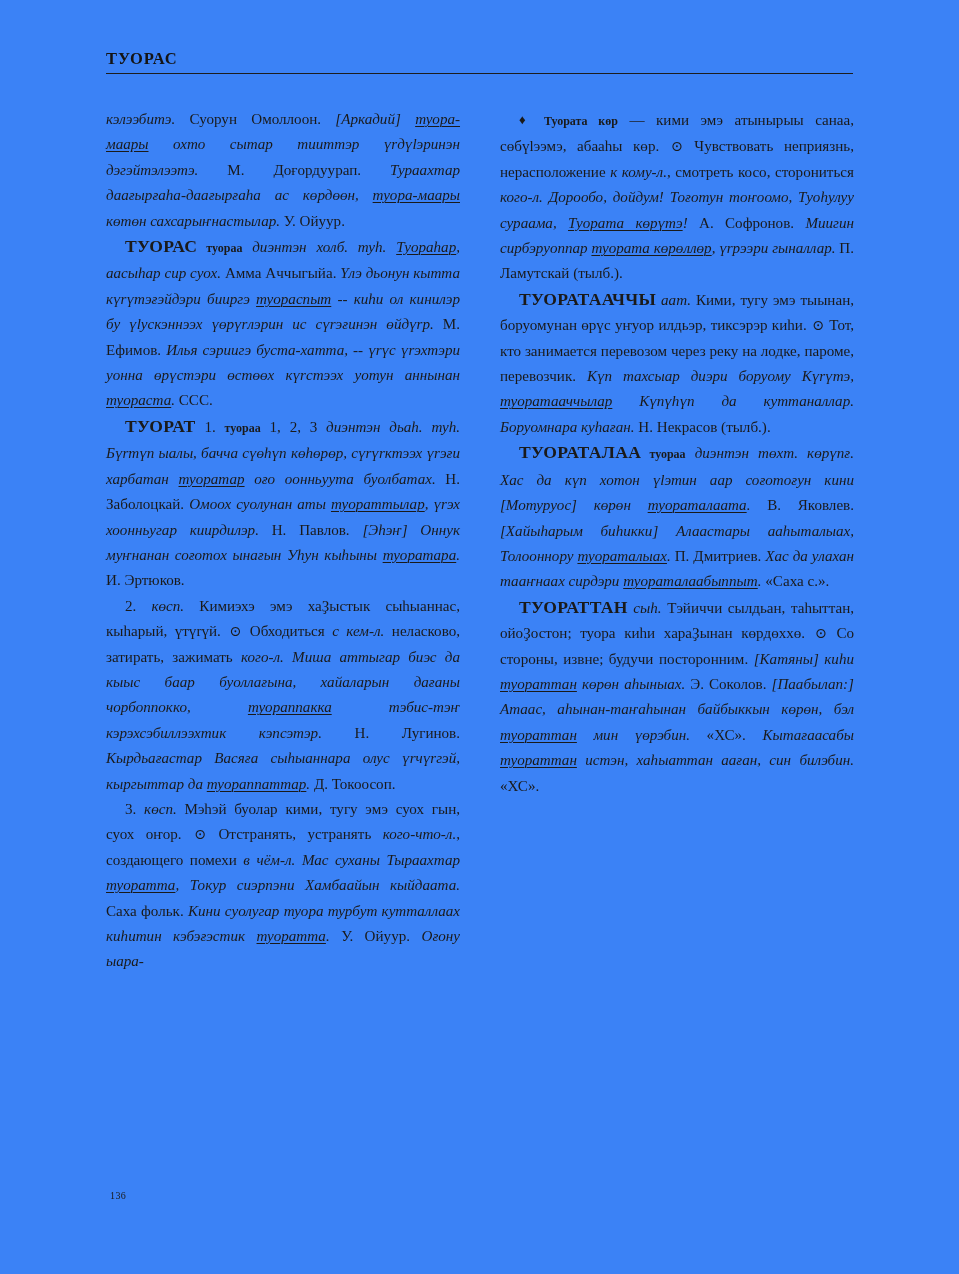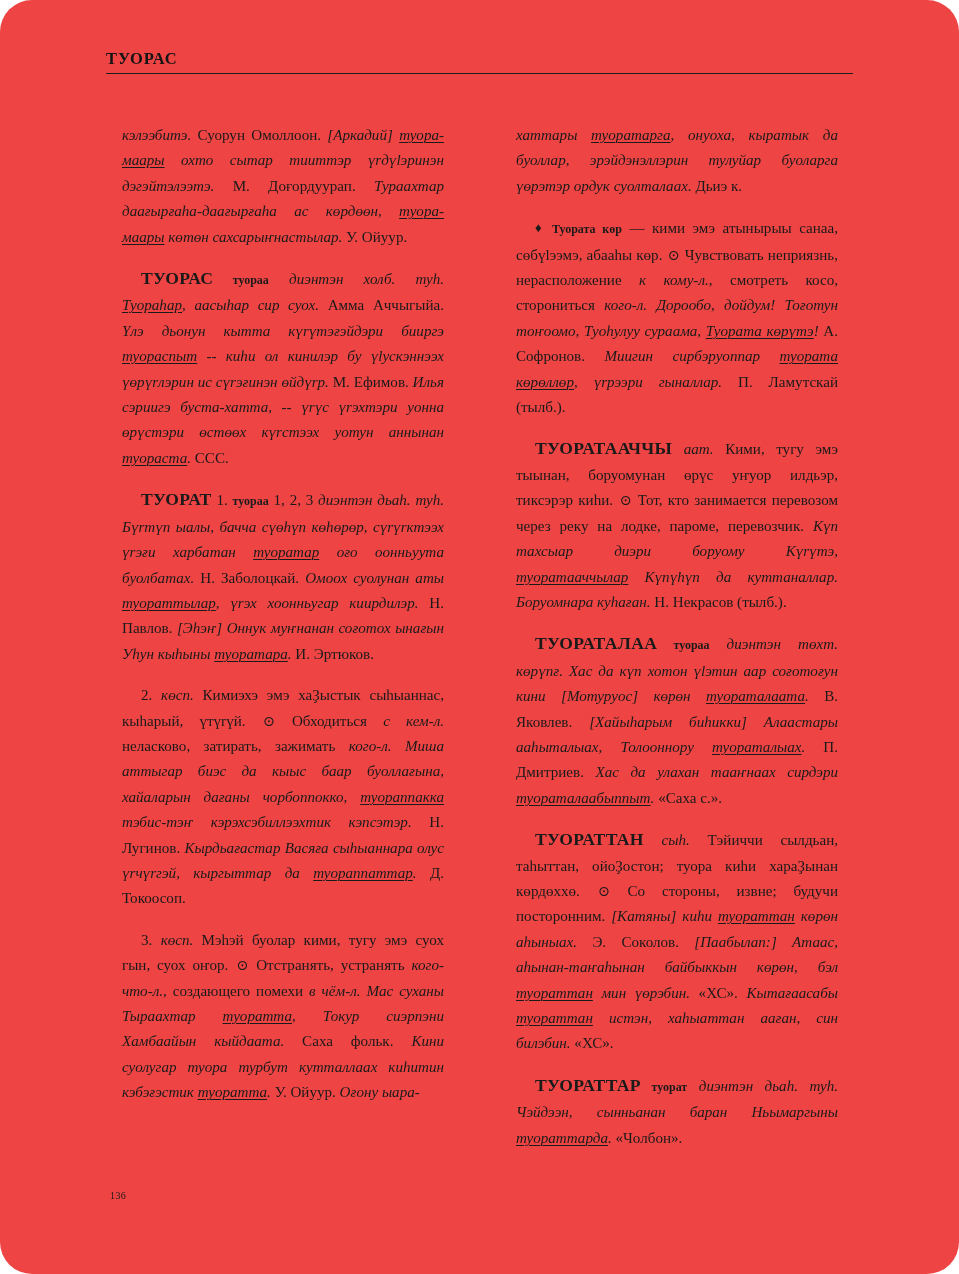--- a/index.html
+++ b/index.html
@@ -8,24 +8,23 @@
     background: #ffffff;
   }
   body {
     font-family: "Liberation Serif", "DejaVu Serif", serif;
     color: #1a1a1a;
   }
   .page {
     position: relative;
     width: 959px;
     height: 1274px;
-    background: #ef4444;
+    background: #3b82f6;
     box-sizing: border-box;
     overflow: hidden;
-    border-radius: 32px;
   }
   
   .running-head {
     position: absolute;
     left: 106px;
     top: 50px;
     width: 747px;
   }
   .running-head .rh-text {
     font-size: 16.5px;
@@ -47,21 +46,21 @@
     width: 748px;
     height: 1070px;
     display: flex;
     gap: 40px;
   }
   .column {
     width: 354px;
     flex: 0 0 354px;
   }
   .para {
-    margin: 16px;
+    margin: 0;
     font-size: 15.1px;
     line-height: 25.4px;
     text-align: justify;
     text-justify: inter-word;
     font-style: italic;
     hyphens: manual;
   }
   .para.indent {
     text-indent: 19px;
   }
@@ -131,24 +130,22 @@
 
   <div class="columns">
     <div class="column" id="col-left">
         <p class="para noindent"><span class="gr">кэлээбитэ. </span><span class="rm">Суорун Омоллоон. </span><span class="gr">[Аркадий] </span><span class="u">туора-маары</span><span class="gr"> охто сытар тииттэр үrдүlэринэн дэгэйтэлээтэ. </span><span class="rm">М. Доғордуурап. </span><span class="gr">Тураахтар даағырғаһа-даағырғаһа ас көрдөөн, </span><span class="u">туора-маары</span><span class="gr"> көтөн сахсарыҥнастылар. </span><span class="rm">У. Ойуур.</span></p>
         <p class="para indent"><span class="hw">ТУОРАС</span><span class="bf"> туораа</span><span class="gr"> диэнтэн холб. туһ. </span><span class="u">Туораһар</span><span class="gr">, аасыһар сир суох. </span><span class="rm">Амма Аччыгыйа. </span><span class="gr">Үлэ дьонун кытта күrүmэғэйдэри бииргэ </span><span class="u">туораспыт</span><span class="gr"> -- киһи ол кинилэр бу үlускэннээх үөрүrлэрин ис сүrэғинэн өйдүrр. </span><span class="rm">М. Ефимов. </span><span class="gr">Илья сэриигэ буста-хатта, -- үrүc үrэхтэри уонна өрүcтэри өстөөх күrстээх уотун аннынан </span><span class="u">туораста</span><span class="gr">. </span><span class="rm">ССС.</span></p>
         <p class="para indent"><span class="hw">ТУОРАТ</span><span class="rm"> 1. </span><span class="bf">туораа</span><span class="rm"> 1, 2, 3 </span><span class="gr">диэнтэн дьаһ. туһ. Бүrтүn ыалы, бачча сүөһүn көһөрөр, сүrүrктээх үrэғи харбатан </span><span class="u">туоратар</span><span class="gr"> оғо оонньуута буолбатах. </span><span class="rm">Н. Заболоцкай. </span><span class="gr">Омоох суолунан аты </span><span class="u">туораттылар</span><span class="gr">, үrэх хоонньугар киирдилэр. </span><span class="rm">Н. Павлов. </span><span class="gr">[Эһэҥ] Оннук муҥнанан соғотох ынағын Уһун кыһыны </span><span class="u">туоратара</span><span class="gr">. </span><span class="rm">И. Эртюков.</span></p>
         <p class="para indent"><span class="rm">2. </span><span class="gr">көсп. </span><span class="rm">Кимиэхэ эмэ хаҘыстык сыһыаннас, кыһарый, үтүrүй. </span><span class="marker-trans">⊙</span><span class="rm"> Обходиться </span><span class="gr">с кем-л. </span><span class="rm">неласково, затирать, зажимать </span><span class="gr">кого-л. Миша аттыгар биэс да кыыс баар буоллағына, хайаларын дағаны чорбоппокко, </span><span class="u">туораппакка</span><span class="gr"> тэбис-тэҥ кэрэхсэбиллээхтик кэпсэтэр. </span><span class="rm">Н. Лугинов. </span><span class="gr">Кырдьағастар Васяға сыһыаннара олус үrчүrгэй, кыргыттар да </span><span class="u">туораппаттар</span><span class="gr">. </span><span class="rm">Д. Токоосоп.</span></p>
         <p class="para indent"><span class="rm">3. </span><span class="gr">көсп. </span><span class="rm">Мэһэй буолар кими, тугу эмэ суох гын, суох оҥор. </span><span class="marker-trans">⊙</span><span class="rm"> Отстранять, устранять </span><span class="gr">кого-что-л.</span><span class="rm">, создающего помехи </span><span class="gr">в чём-л. Мас суханы Тыраахтар </span><span class="u">туоратта</span><span class="gr">, Токур сиэрпэни Хамбаайын кыйдаата. </span><span class="rm">Саха фольк. </span><span class="gr">Кини суолугар туора турбут кутталлаах киһитин кэбэғэстик </span><span class="u">туоратта</span><span class="gr">. </span><span class="rm">У. Ойуур. </span><span class="gr">Оғону ыара-</span></p>
       </div>
     <div class="column" id="col-right">
-        <p class="para noindent"><span class="gr">хаттары </span><span class="u">туоратарга</span><span class="gr">, онуоха, кыратык да буоллар, эрэйдэнэллэрин тулуйар буоларга үөрэтэр ордук суолталаах. </span><span class="rm">Дьиэ к.</span></p>
         <p class="para indent"><span class="marker-phrase">♦</span><span class="bf"> Туората көр</span><span class="rm"> — кими эмэ атынырыы санаа, сөбүlээмэ, абааһы көр. </span><span class="marker-trans">⊙</span><span class="rm"> Чувствовать неприязнь, нерасположение </span><span class="gr">к кому-л.</span><span class="rm">, смотреть косо, сторониться </span><span class="gr">кого-л. Дорообо, дойдум! Тоғотун тоҥоомо, Туоһулуу сураама, </span><span class="u">Туората көрүmэ</span><span class="gr">! </span><span class="rm">А. Софронов. </span><span class="gr">Миигин сирбэруоппар </span><span class="u">туората көрөллөр</span><span class="gr">, үrрээри гыналлар. </span><span class="rm">П. Ламутскай (тылб.).</span></p>
         <p class="para indent"><span class="hw">ТУОРАТААЧЧЫ</span><span class="gr"> аат. </span><span class="rm">Кими, тугу эмэ тыынан, боруомунан өрүс уҥуор илдьэр, тиксэрэр киһи. </span><span class="marker-trans">⊙</span><span class="rm"> Тот, кто занимается перевозом через реку на лодке, пароме, перевозчик. </span><span class="gr">Күn тахсыар диэри боруому Күrүmэ, </span><span class="u">туоратааччылар</span><span class="gr"> Күnүhүn да куттаналлар. Боруомнара куһаған. </span><span class="rm">Н. Некрасов (тылб.).</span></p>
         <p class="para indent"><span class="hw">ТУОРАТАЛАА</span><span class="bf"> туораа</span><span class="gr"> диэнтэн төхт. көрүnғ. Хас да күn хотон үlэтин аар соғотоғун кини [Мотуруос] көрөн </span><span class="u">туораталаата</span><span class="gr">. </span><span class="rm">В. Яковлев. </span><span class="gr">[Хайыһарым биһикки] Алаастары ааһыталыах, Толооннору </span><span class="u">туораталыах</span><span class="gr">. </span><span class="rm">П. Дмитриев. </span><span class="gr">Хас да улахан тааҥнаах сирдэри </span><span class="u">туораталаабыппыт</span><span class="gr">. </span><span class="rm">«Саха с.».</span></p>
         <p class="para indent"><span class="hw">ТУОРАТТАН</span><span class="gr"> сыһ. </span><span class="rm">Тэйиччи сылдьан, таһыттан, ойоҘостон; туора киһи хараҘынан көрдөххө. </span><span class="marker-trans">⊙</span><span class="rm"> Со стороны, извне; будучи посторонним. </span><span class="gr">[Катяны] киһи </span><span class="u">туораттан</span><span class="gr"> көрөн аһыныах. </span><span class="rm">Э. Соколов. </span><span class="gr">[Паабылап:] Атаас, аһынан-таҥаһынан байбыккын көрөн, бэл </span><span class="u">туораттан</span><span class="gr"> мин үөрэбин. </span><span class="rm">«ХС». </span><span class="gr">Кытағаасабы </span><span class="u">туораттан</span><span class="gr"> истэн, хаһыаттан ааған, син билэбин. </span><span class="rm">«ХС».</span></p>
-        <p class="para indent"><span class="hw">ТУОРАТТАР</span><span class="bf"> туорат</span><span class="gr"> диэнтэн дьаһ. туһ. Чэйдээн, сынньанан баран Ньымаргыны </span><span class="u">туораттарда</span><span class="gr">. </span><span class="rm">«Чолбон».</span></p>
       </div>
   </div>
 
   <div class="folio">136</div>
 
 </div>
 
 </body></html>

